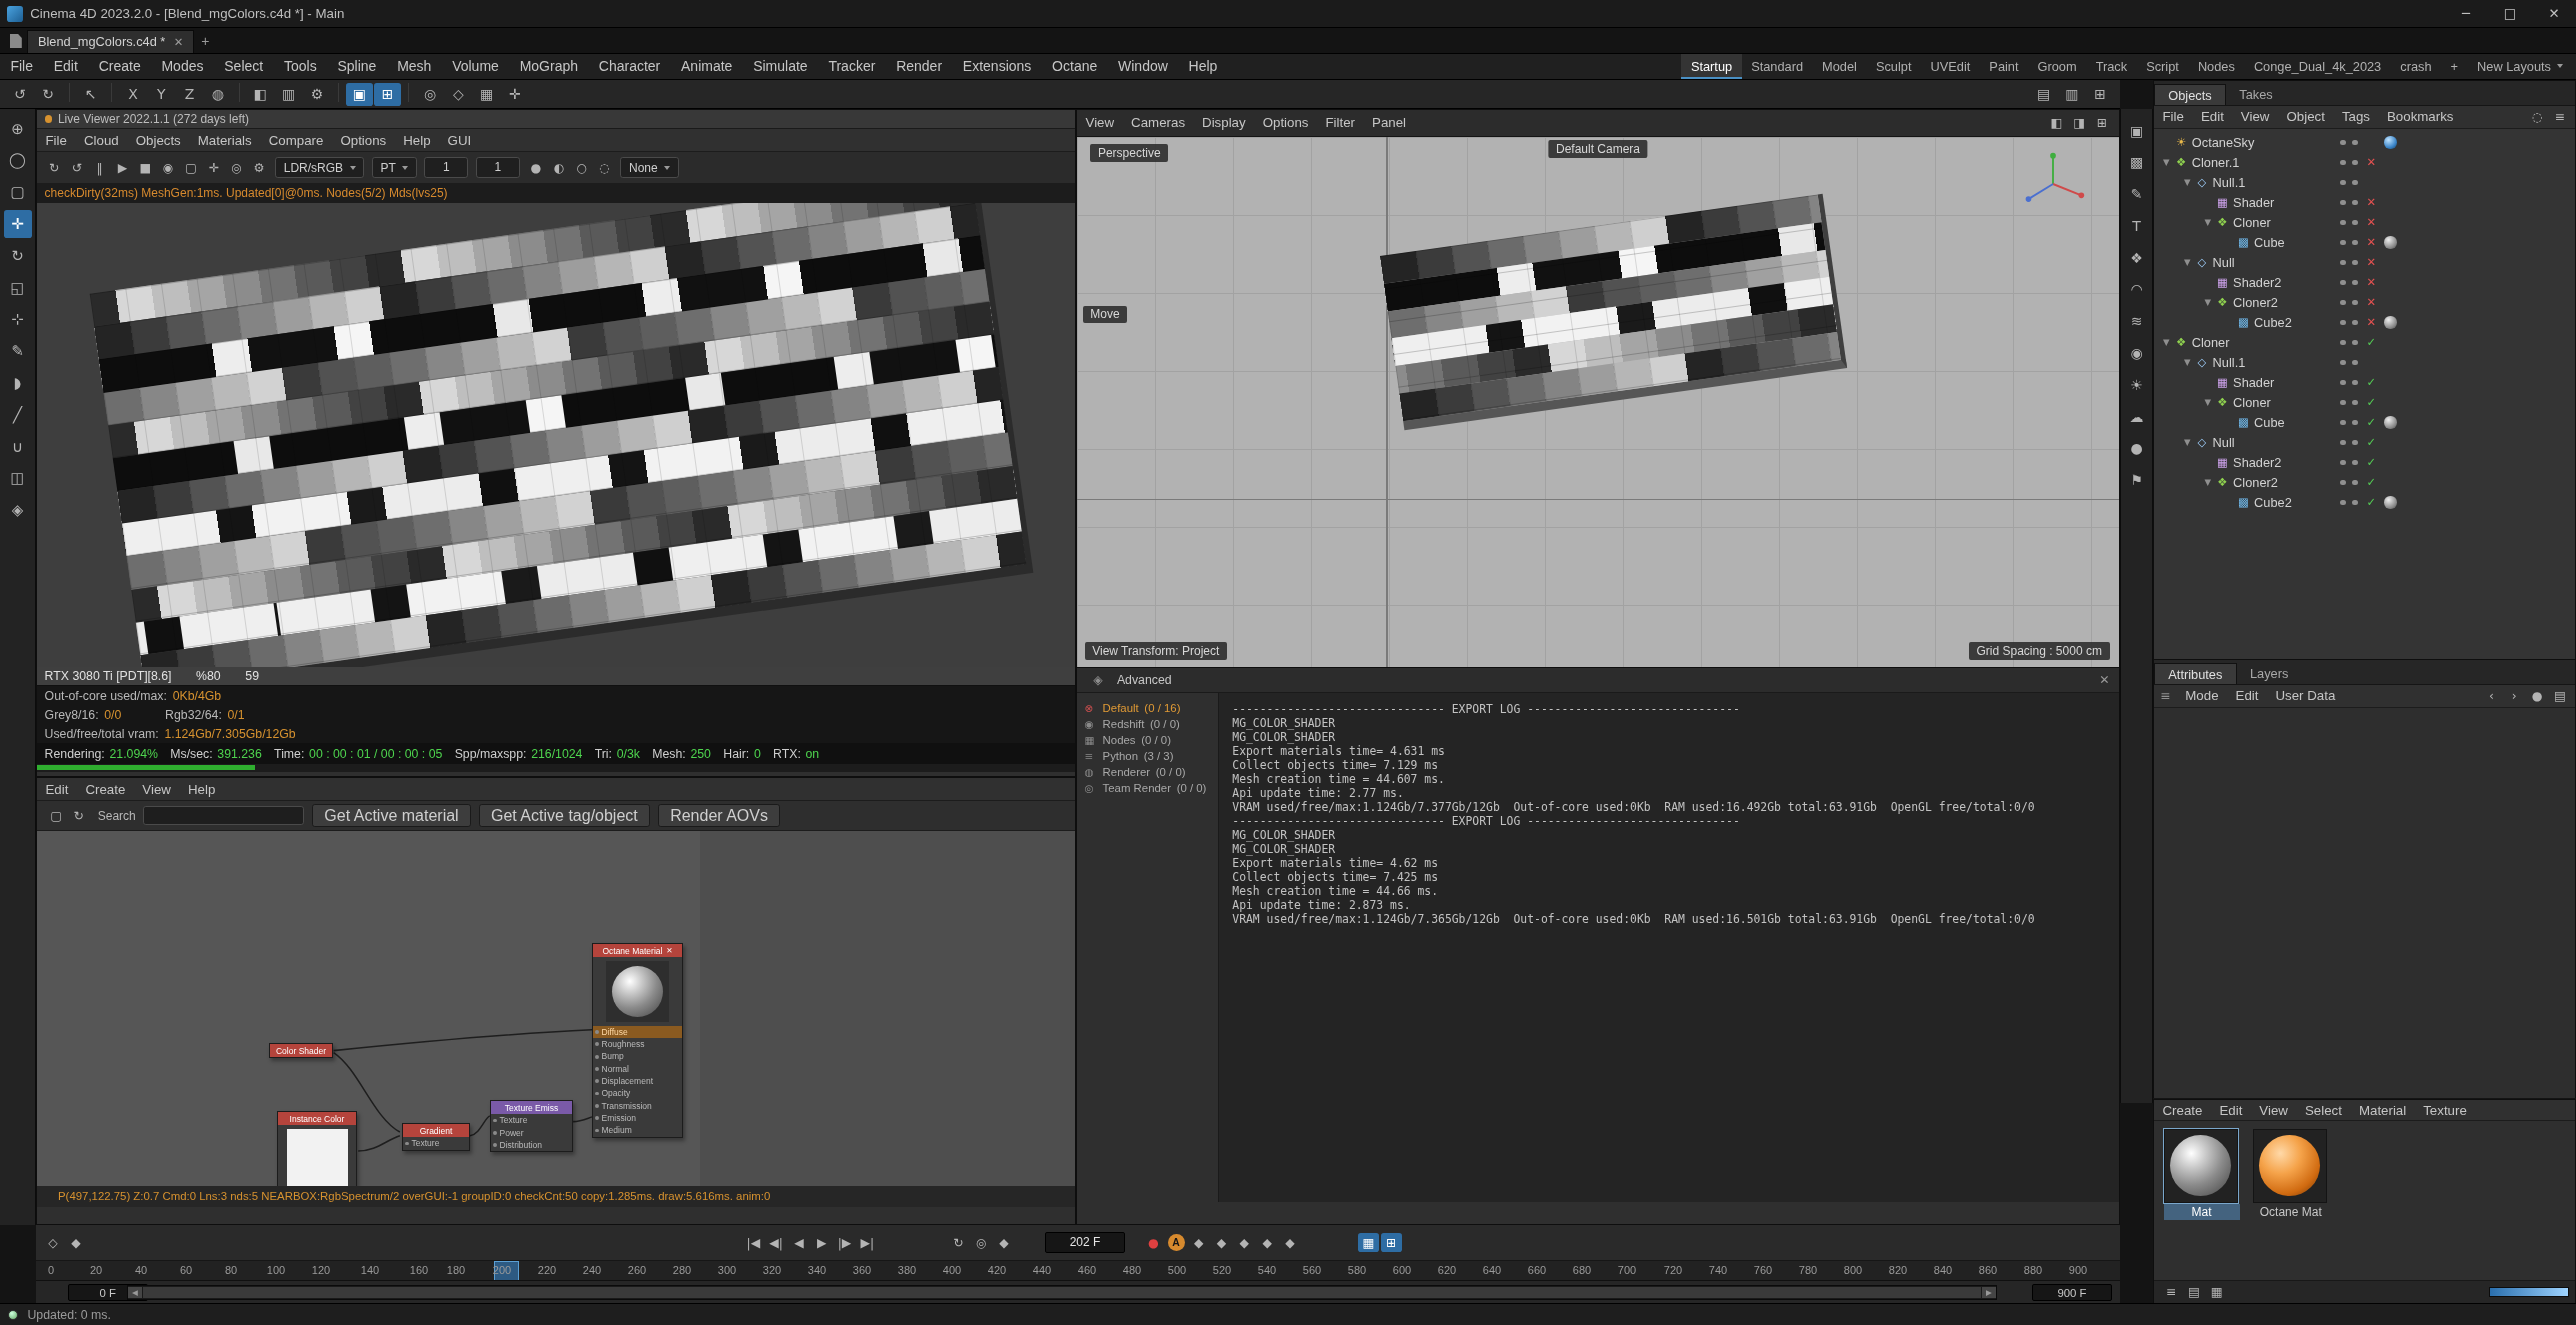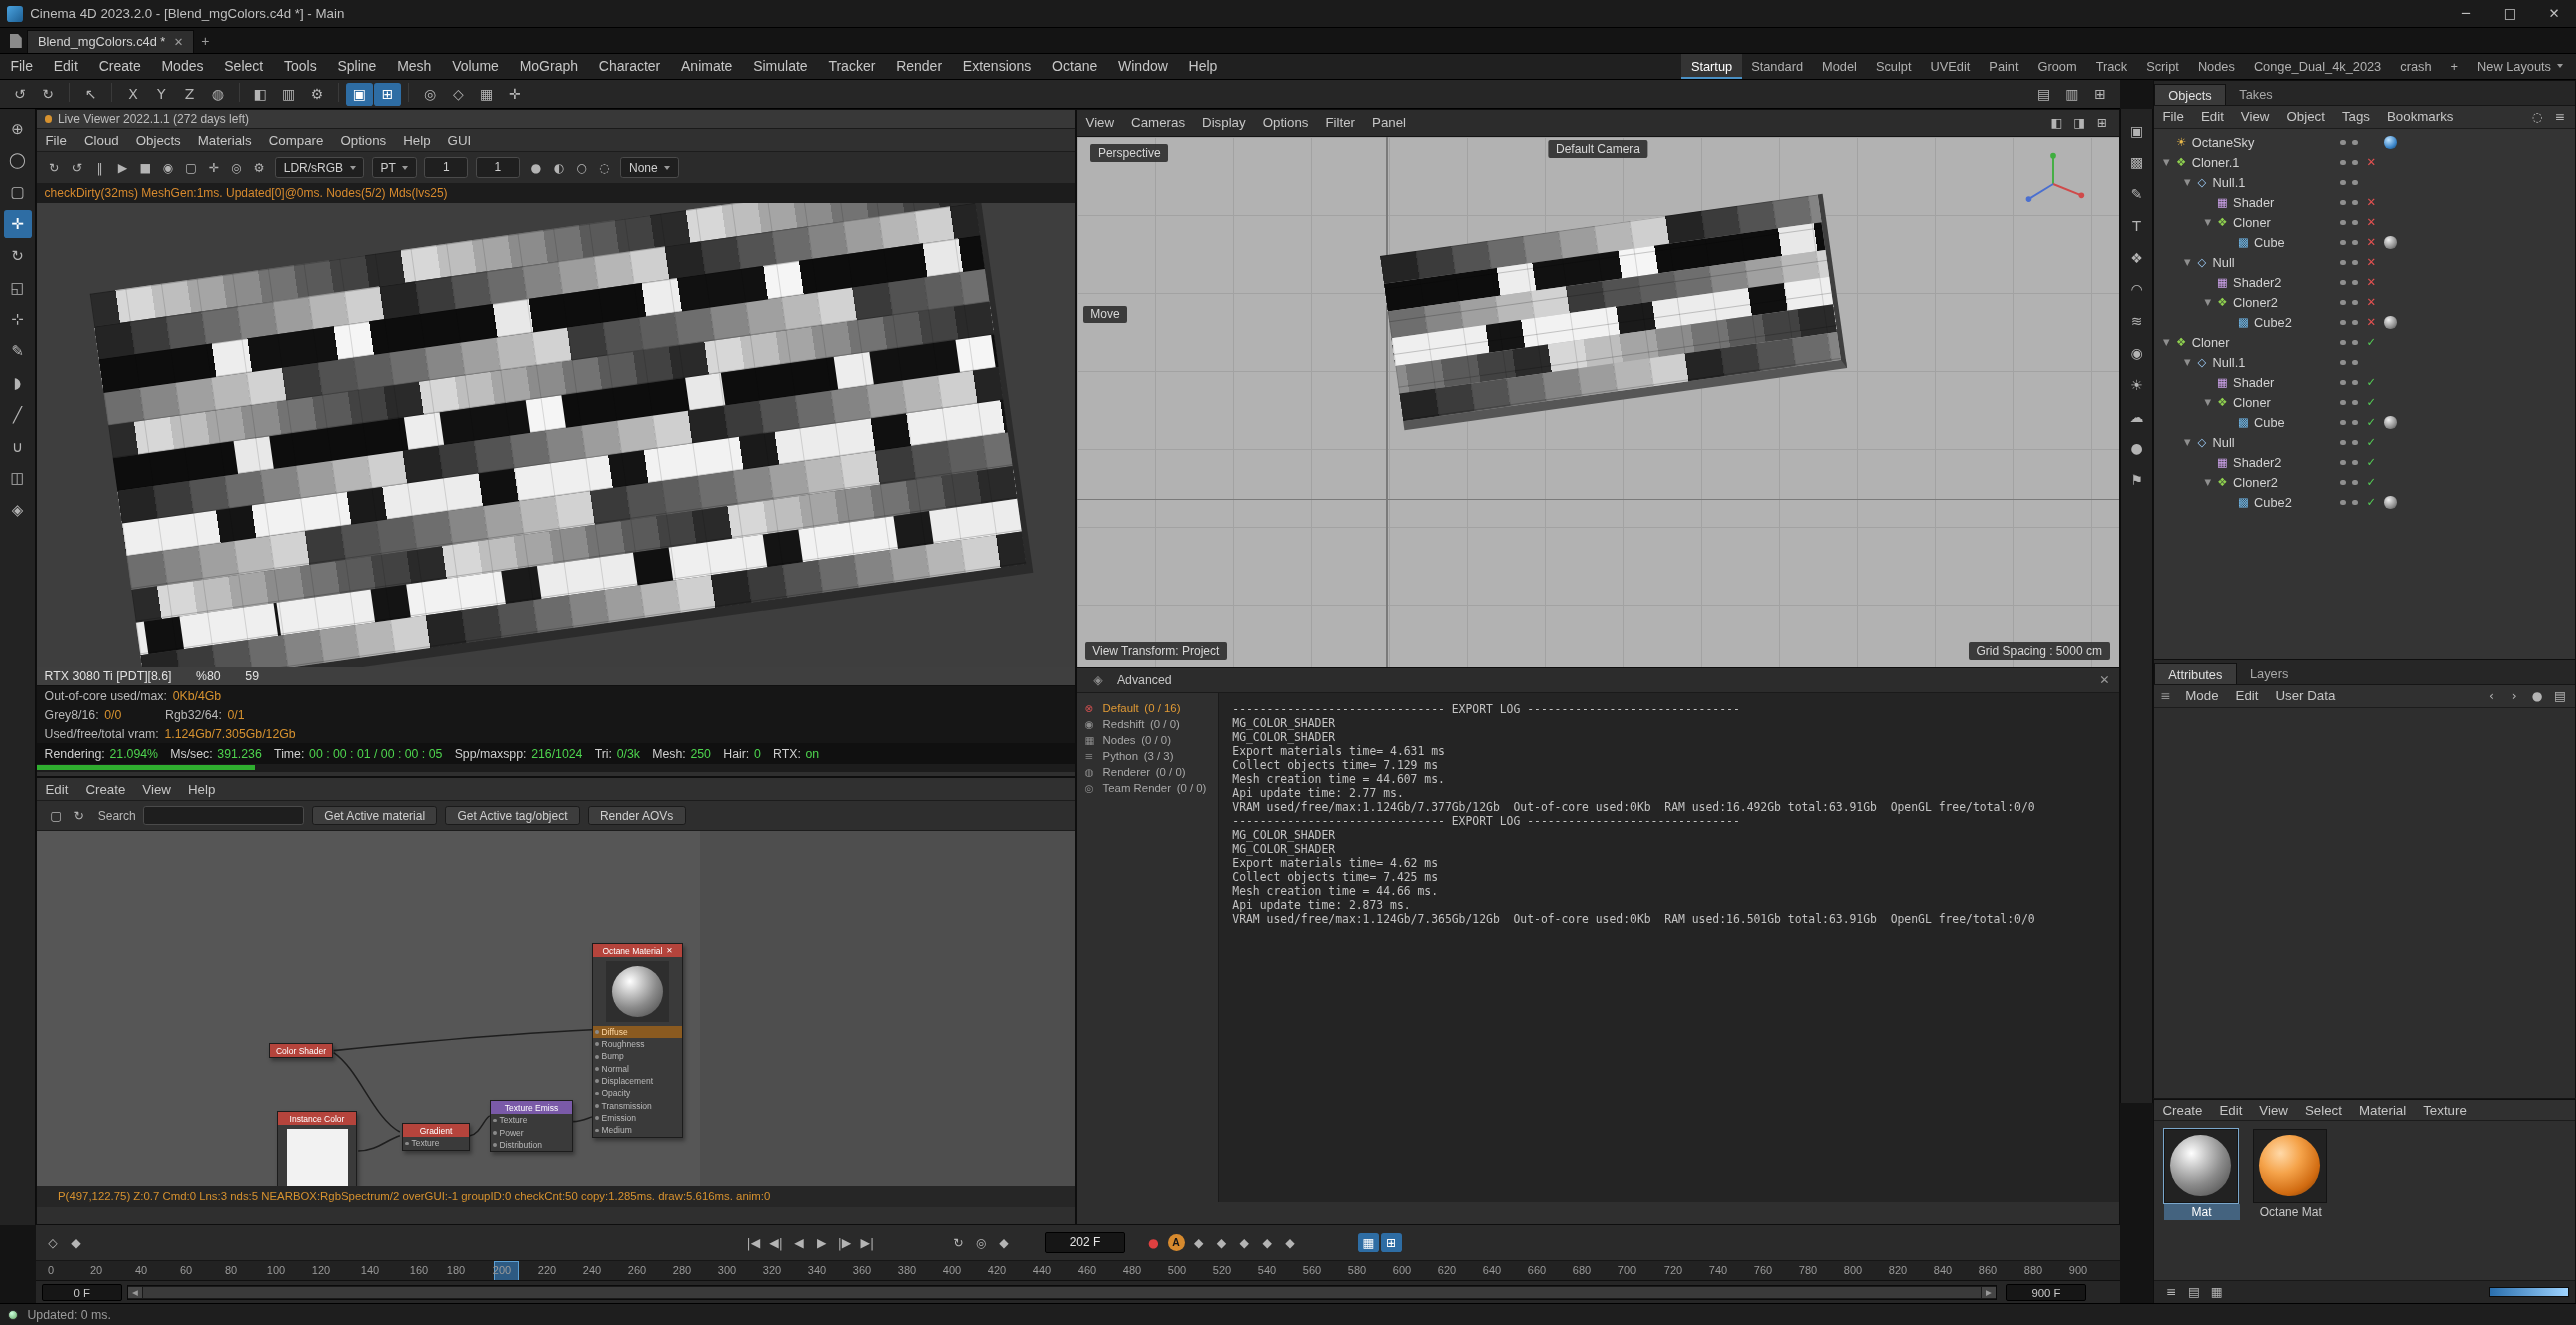--- a/index.html
+++ b/index.html
@@ -77,21 +77,21 @@
   #gpu-row { height:19px; background:#3f3f3f; display:flex; align-items:center; padding:0 7.6px; font-size:12.3px; color:#e2e2e2; gap:24.6px; border-bottom:0.9px solid #101010; }
   #render-line { height:21px; background:#101010; display:flex; align-items:center; padding:0 7.6px; font-size:12.3px; gap:4.7px; flex-wrap:nowrap; white-space:nowrap; }
   #render-line .lbl { color:#cfcfcf; } #render-line .val { color:#4ed44e; margin-right:7.6px; }
   #lv-progress { height:7.6px; background:#1c1c1c; position:relative; }
   #lv-progress .fill { position:absolute; left:0; top:0.9px; height:4.7px; background:#2fae2f; }
 
   
   #ne-panel { left:36px; top:777px; width:1040px; height:448px; }
   #ne-toolbar { height:30px; background:#2e2e2e; display:flex; align-items:center; gap:7.6px; padding:0 7.6px; border-bottom:0.9px solid #1c1c1c; }
   #ne-search { background:#1e1e1e; border:0.9px solid #4a4a4a; border-radius:2.8px; height:19px; width:161px; color:#ddd; font-size:11.4px; padding:0 5.7px; }
-  .btn { background:#3d3d3d; border:0.9px solid #1a1a1a; border-radius:2.8px; padding:1.9px 11.4px; font-size:12px; color:#cfcfcf; }
+  .btn { background:#3d3d3d; border:0.9px solid #1a1a1a; border-radius:2.8px; padding:1.9px 11.4px; font-size:16px; color:#cfcfcf; }
   #ne-canvas { position:relative; height:355px; background:#4e4e4e; overflow:hidden; }
   #ne-workarea { position:absolute; left:0; top:0; width:663px; height:355px; background:#565656; }
   #ne-status { height:21px; background:#262626; color:#d7922f; font-size:11.4px; line-height:21px; padding:0 21px; white-space:nowrap; }
   .node { position:absolute; border:0.9px solid #1c1c1c; background:#3a3a3a; font-size:9px; box-shadow:1.9px 2.8px 3.8px rgba(0,0,0,.35); }
   .node .nhead { height:13.3px; display:flex; align-items:center; justify-content:center; gap:3.8px; color:#fff; font-size:8.5px; white-space:nowrap; overflow:hidden; padding:0 2.8px; }
   .n-red { background:#b5443c; } .n-purple { background:#7a5aa8; }
   .node .nprev { margin:3.8px auto; background:#2e2e2e; display:flex; align-items:center; justify-content:center; }
   .nrow { height:12.3px; line-height:12.3px; padding-left:8.5px; color:#bbb; position:relative; white-space:nowrap; overflow:hidden; font-size:8.5px; }
   .nrow::before { content:""; position:absolute; left:1.9px; top:4.3px; width:3.8px; height:3.8px; border-radius:50%; background:#8a8a8a; }
   .nrow.active { background:#8a5a20; color:#ffd9a5; }
@@ -166,21 +166,21 @@
   #tl-toggles { position:absolute; left:911px; display:flex; }
   #frame-field { position:absolute; left:1009px; width:80px; height:21px; background:#161616; border:0.9px solid #000; border-radius:1.9px; color:#e5e5e5; font-size:12px; text-align:center; line-height:19px; }
   #tl-record { position:absolute; left:1106px; display:flex; align-items:center; }
   #tl-right { position:absolute; left:1321px; display:flex; }
   .rec-red { color:#e04040; font-size:13.3px; }
   .autokey { width:17px; height:17px; border-radius:50%; background:#d78a2e; color:#151515; font-size:10.4px; font-weight:bold; display:flex; align-items:center; justify-content:center; margin:0 2.8px; }
   #tl-ruler { position:relative; height:20px; background:#222; border-bottom:0.9px solid #101010; overflow:hidden; }
   .tick-label { position:absolute; top:2.8px; transform:translateX(-50%); font-size:11px; color:#9a9a9a; }
   #playhead { position:absolute; top:0; width:24.6px; height:20px; background:#2d5a82; border:0.9px solid #5a9fd4; }
   #tl-range { position:relative; height:23px; background:#262626; display:flex; align-items:center; }
-  .range-box { position:absolute; width:80px; height:17px; background:#161616; border:0.9px solid #000; border-radius:1.9px; font-size:11.4px; color:#c8c8c8; text-align:center; line-height:16px; }
+  .range-box { position:absolute; width:80px; height:17px; background:#161616; border:0.9px solid #000; border-radius:1.9px; font-size:11.4px; color:#c8c8c8; text-align:center; line-height:16px;margin-left:26px; }
   #range-start { left:5.7px; } #range-end { left:1970px; }
   #range-track { position:absolute; left:91px; width:1870px; height:15px; top:3.8px; background:#191919; border:0.9px solid #0a0a0a; }
   #range-inner { position:absolute; left:15px; right:15px; top:0.9px; bottom:0.9px; background:#3a3a3a; }
   .range-handle { position:absolute; top:0.9px; width:14px; height:11.4px; background:#454545; color:#999; font-size:7.6px; line-height:11.4px; text-align:center; font-family:"DejaVu Sans",sans-serif; }
   #rh-l { left:0; } #rh-r { right:0; }
 
   
   #statusbar { left:0; top:1303px; width:2576px; height:23px; background:#1e1e1e; display:flex; align-items:center; gap:9.5px; padding:0 7.6px; border-top:0.9px solid #000; }
   #status-dot { width:10.4px; height:10.4px; border-radius:50%; background:radial-gradient(circle at 35% 30%,#cfd,#6a6); border:0.9px solid #333; }
   #status-text { font-size:12.3px; color:#9a9a9a; }

